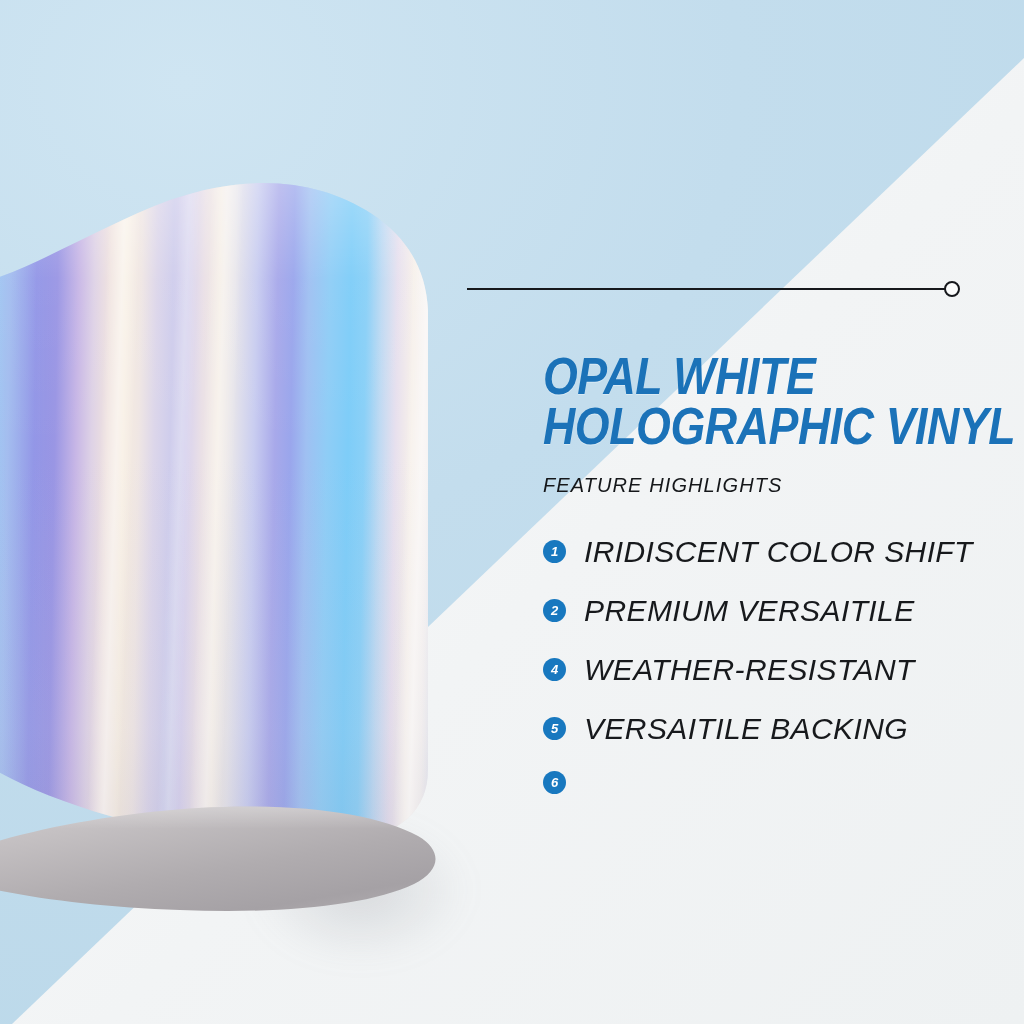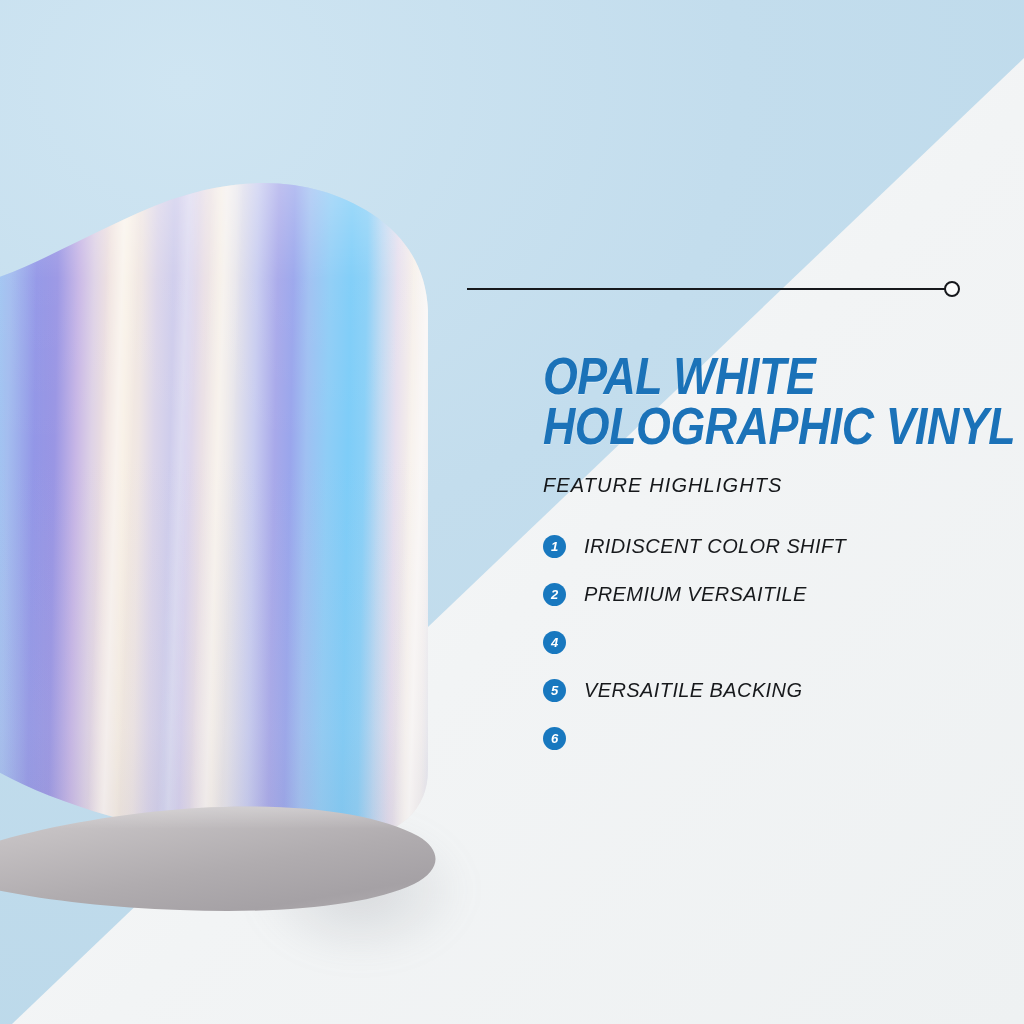--- a/index.html
+++ b/index.html
@@ -216,21 +216,21 @@
     color: #ffffff;
     font-size: 13px;
     font-weight: 700;
     display: flex;
     align-items: center;
     justify-content: center;
     line-height: 1;
   }
   .feature-label {
     color: #17191c;
-    font-size: 20px;
+    font-size: 30px;
     font-weight: 400;
     letter-spacing: 0.4px;
     white-space: nowrap;
   }
 </style>
 </head>
 <body>
 
 <div id="stage">
 
@@ -263,20 +263,21 @@
         <div class="feature-label">IRIDISCENT COLOR SHIFT</div>
       </div>
 
       <div class="feature-row">
         <div class="badge">2</div>
         <div class="feature-label">PREMIUM VERSAITILE</div>
       </div>
 
       <div class="feature-row">
         <div class="badge">4</div>
+        <div class="feature-label">WEATHER-RESISTANT</div>
       </div>
 
       <div class="feature-row">
         <div class="badge">5</div>
         <div class="feature-label">VERSAITILE BACKING</div>
       </div>
 
       <div class="feature-row">
         <div class="badge">6</div>
       </div>

